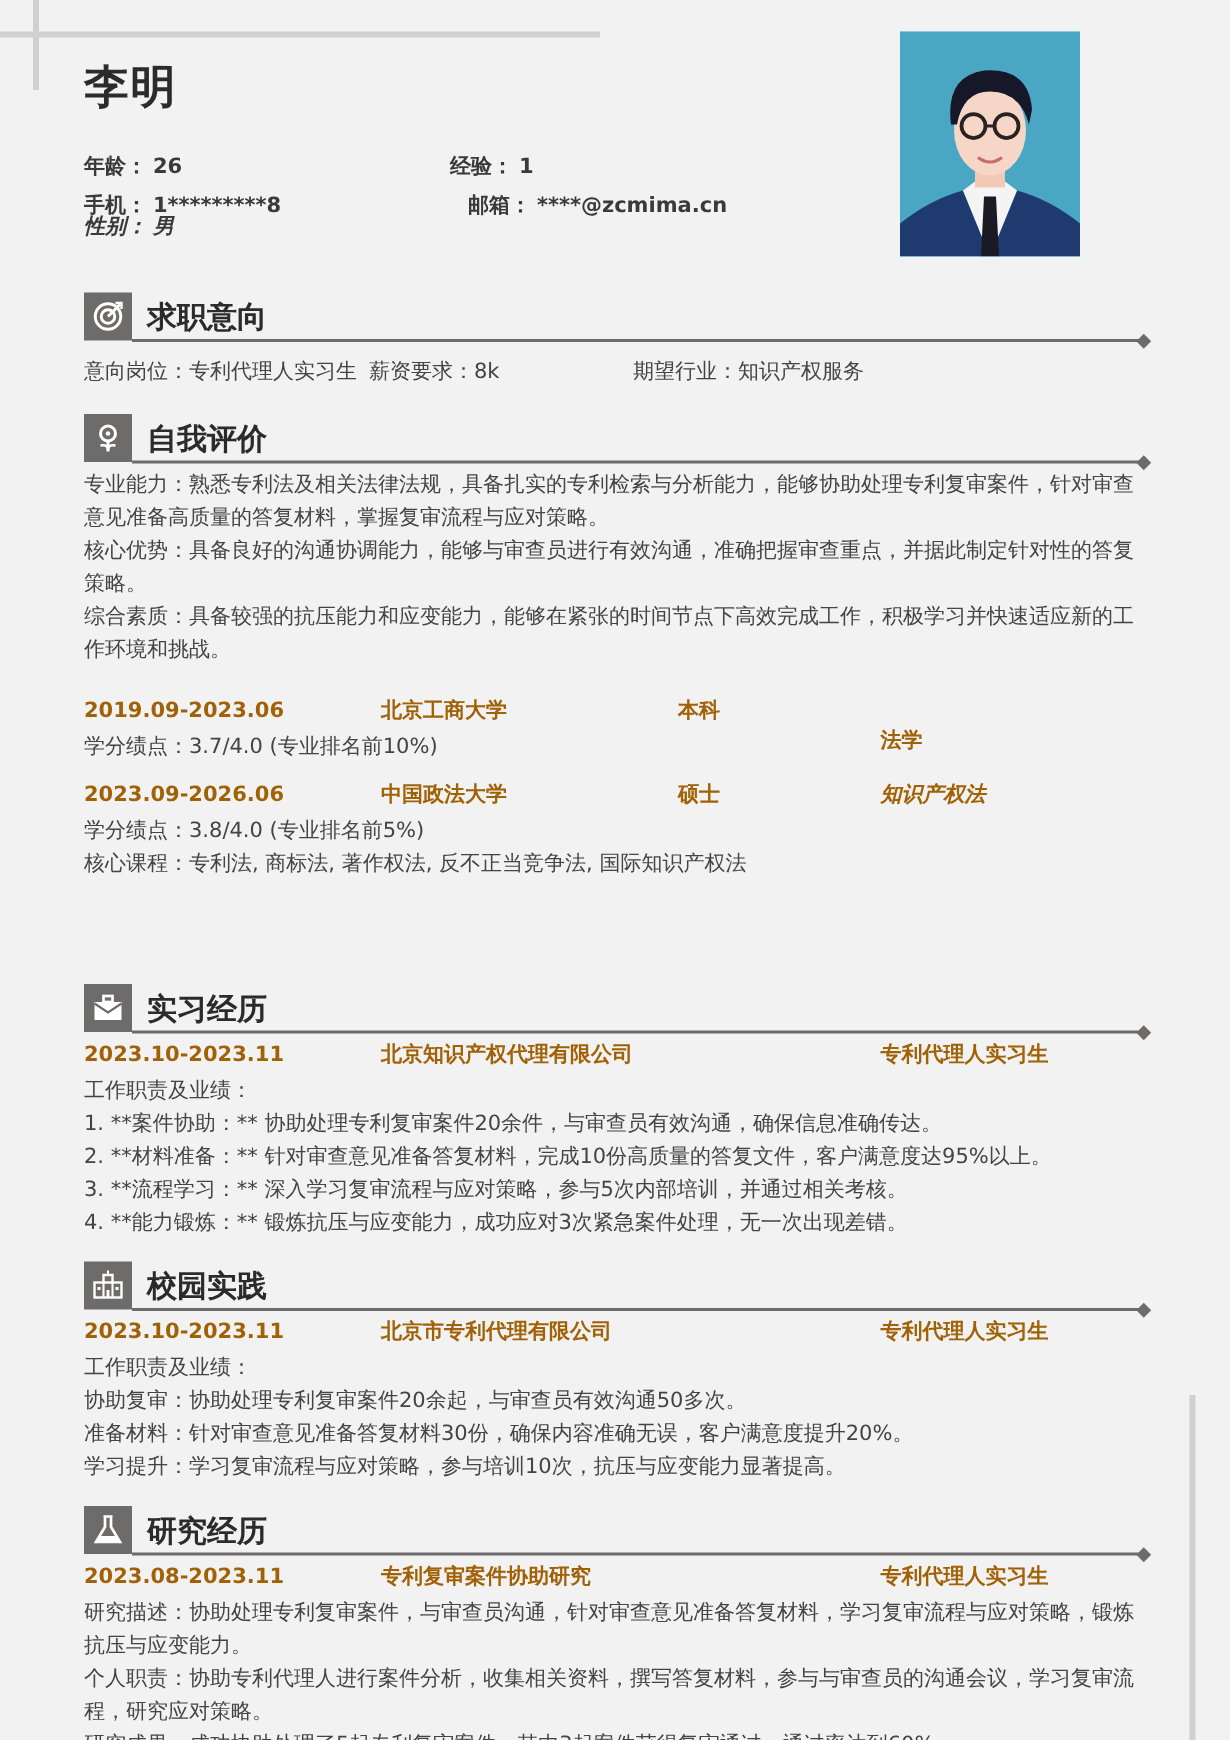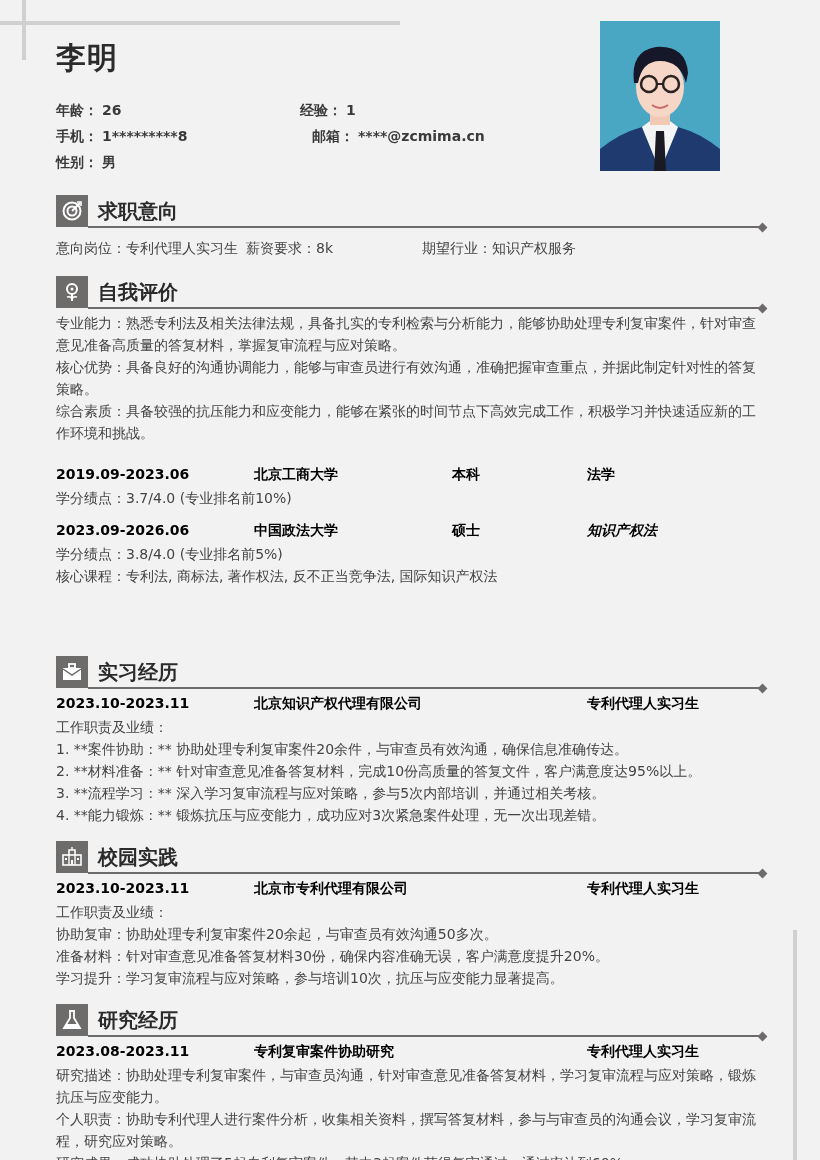--- a/index.html
+++ b/index.html
@@ -39,21 +39,21 @@
     }
     .sec-line {
       position: absolute; left: 32px; right: 4px; bottom: -1px; height: 2px; background: #6e6b6b;
     }
     .sec-dot {
       position: absolute; right: 0; bottom: -4px; width: 7px; height: 7px; background: #6e6b6b;
       transform: rotate(45deg);
     }
 
     .txt { font-size: 14px; line-height: 22px; color: #444; }
-    .row-head { position: relative; height: 22px; font-size: 14px; font-weight: bold; color: #000000; line-height: 22px; }
+    .row-head { position: relative; height: 22px; font-size: 14px; font-weight: bold; color: #a16207; line-height: 22px; }
     .row-head span { position: absolute; top: 0; white-space: nowrap; }
   </style>
 </head>
 <body>
 
 <div class="page">
 
   <div class="deco-v"></div>
   <div class="deco-h"></div>
   <div class="deco-right"></div>
@@ -65,21 +65,21 @@
   </div>
   <div class="info" style="left:300px; top:102px;">
     <span class="lbl">经验：</span><span>1</span>
   </div>
   <div class="info" style="left:56px; top:128px;">
     <span class="lbl">手机：</span><span>1*********8</span>
   </div>
   <div class="info" style="left:300px; top:128px;padding-left:12px;">
     <span class="lbl">邮箱：</span><span>****@zcmima.cn</span>
   </div>
-  <div class="info" style="left:56px; top:154px;">
+  <div class="info" style="left:56px; top:142px;font-style:italic;">
     <span class="lbl">性别：</span><span>男</span>
   </div>
 
   <div class="photo">
     <svg width="120" height="150" viewBox="0 0 120 150">
       <rect width="120" height="150" fill="#4aa7c4"></rect>
 
       <path d="M0 150 L0 128 Q20 112 42 106 L60 150 Z" fill="#1f3a6e"></path>
       <path d="M120 150 L120 128 Q100 112 78 106 L60 150 Z" fill="#1f3a6e"></path>
 
@@ -143,21 +143,21 @@
     </div>
   </div>
 
   <div class="section" style="top:459px;">
 
     <div style="margin-top:4px;">
       <div class="row-head">
         <span style="left:0;">2019.09-2023.06</span>
         <span style="left:198px;">北京工商大学</span>
         <span style="left:396px;">本科</span>
-        <span style="left:531px;">法学</span>
+        <span style="left:531px;margin-top:20px;">法学</span>
       </div>
       <p class="txt" style="margin-top:2px;">学分绩点：3.7/4.0 (专业排名前10%)</p>
     </div>
 
     <div style="margin-top:10px;">
       <div class="row-head">
         <span style="left:0;">2023.09-2026.06</span>
         <span style="left:198px;">中国政法大学</span>
         <span style="left:396px;">硕士</span>
         <span style="left:531px;font-style:italic;">知识产权法</span>

